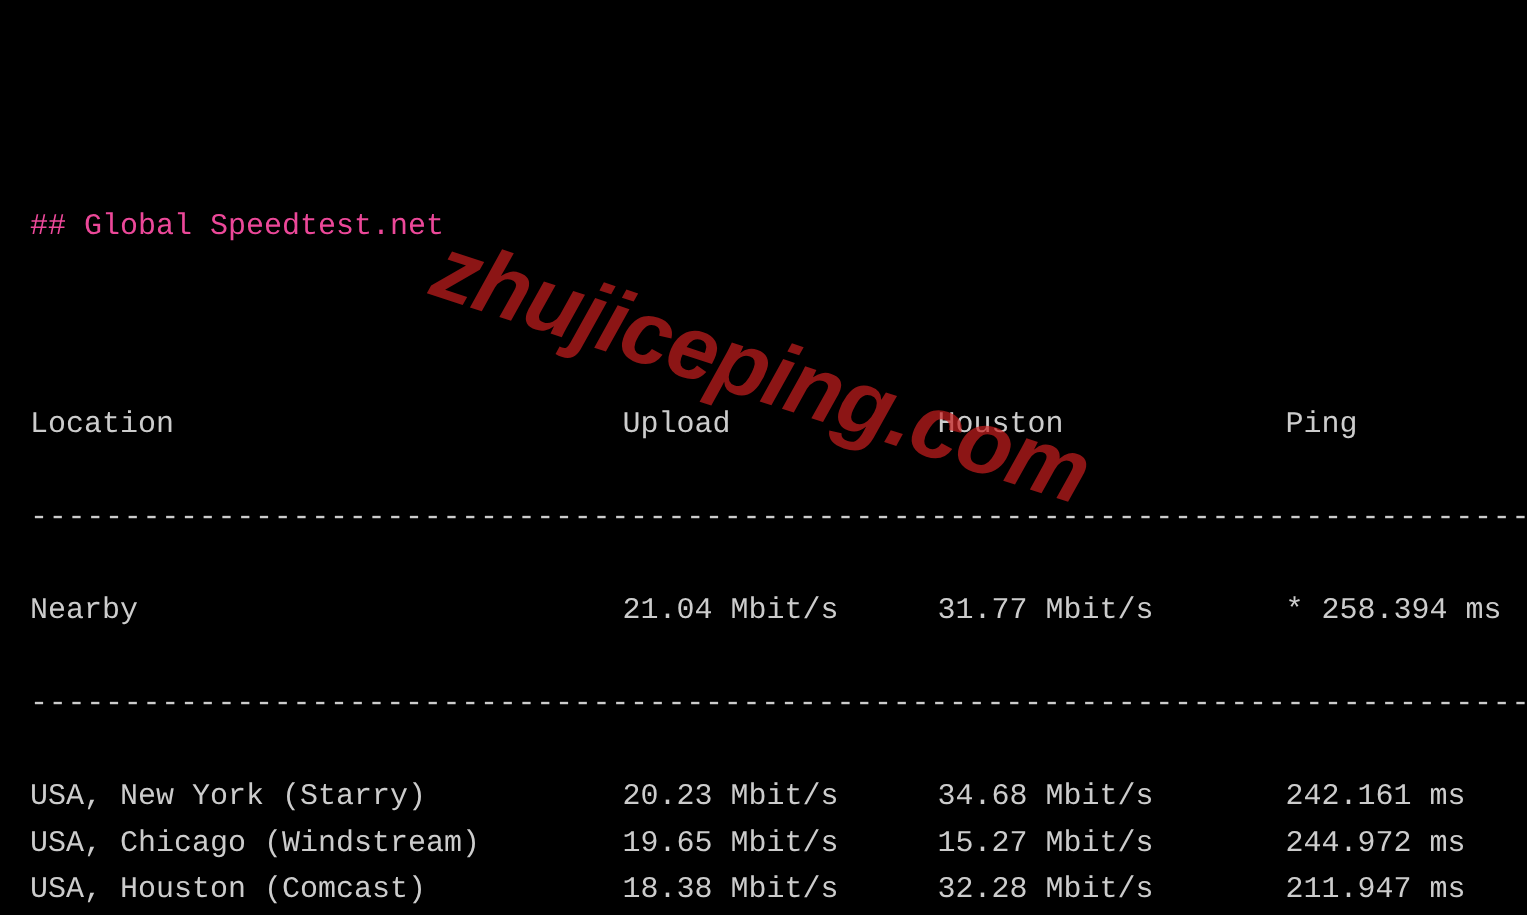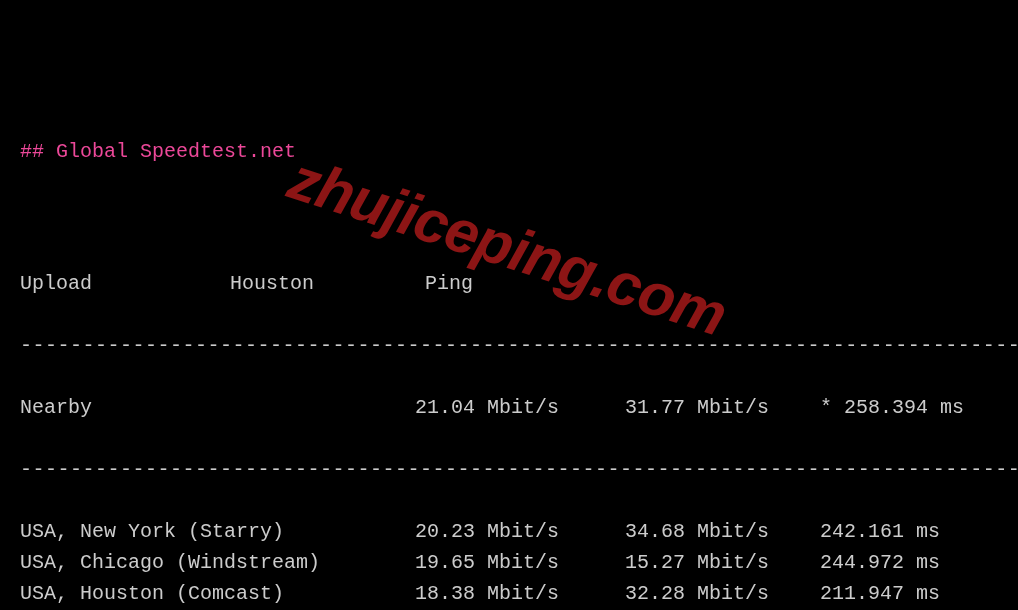--- a/index.html
+++ b/index.html
@@ -39,20 +39,21 @@
     .upload {
       display: inline-block;
       width: 210px;
     }
     .download {
       display: inline-block;
       width: 195px;
     }
     .ping {
       display: inline-block;
+      margin-left: 37px;
     }
     .row {
       color: #ccc;
       text-decoration: underline;
     }
     .watermark {
       position: absolute;
       top: 200px;
       left: 280px;
       font-size: 60px;
@@ -65,21 +66,21 @@
       font-family: Arial, sans-serif;
     }
   </style>
 </head>
 <body>
 
 
 
 <div class="title">## Global Speedtest.net</div>
 <div> </div>
-<div class="header-row"><span class="upload">Upload</span><span class="download">Houston</span><span class="ping">Ping</span></div>
+<div class="header-row"><span class="location">Location</span><span class="upload">Upload</span><span class="download">Houston</span><span class="ping">Ping</span></div>
 <div class="divider">---------------------------------------------------------------------------------</div>
 <div class="row"><span class="location">Nearby</span><span class="upload">21.04 Mbit/s</span><span class="download">31.77 Mbit/s</span><span class="ping">* 258.394 ms</span></div>
 <div class="divider">---------------------------------------------------------------------------------</div>
 <div id="rows-container"><div class="row"><span class="location">USA, New York (Starry)</span><span class="upload">20.23 Mbit/s</span><span class="download">34.68 Mbit/s</span><span class="ping">242.161 ms</span></div><div class="row"><span class="location">USA, Chicago (Windstream)</span><span class="upload">19.65 Mbit/s</span><span class="download">15.27 Mbit/s</span><span class="ping">244.972 ms</span></div><div class="row"><span class="location">USA, Houston (Comcast)</span><span class="upload">18.38 Mbit/s</span><span class="download">32.28 Mbit/s</span><span class="ping">211.947 ms</span></div><div class="row"><span class="location">USA, Los Angeles (Windstream)</span><span class="upload">23.03 Mbit/s</span><span class="download">30.51 Mbit/s</span><span class="ping">194.703 ms</span></div></div>
 
 
 <div class="watermark">zhujiceping.com</div>
 
 
 

